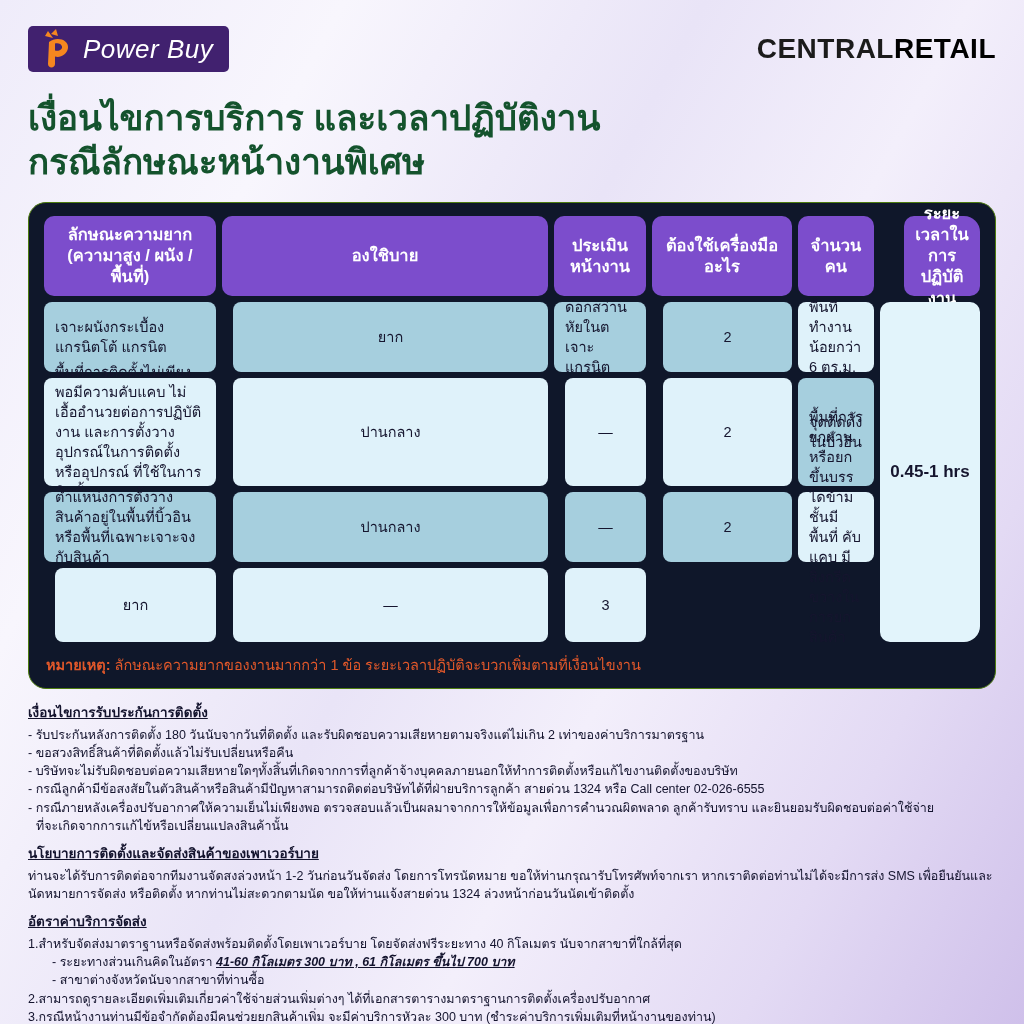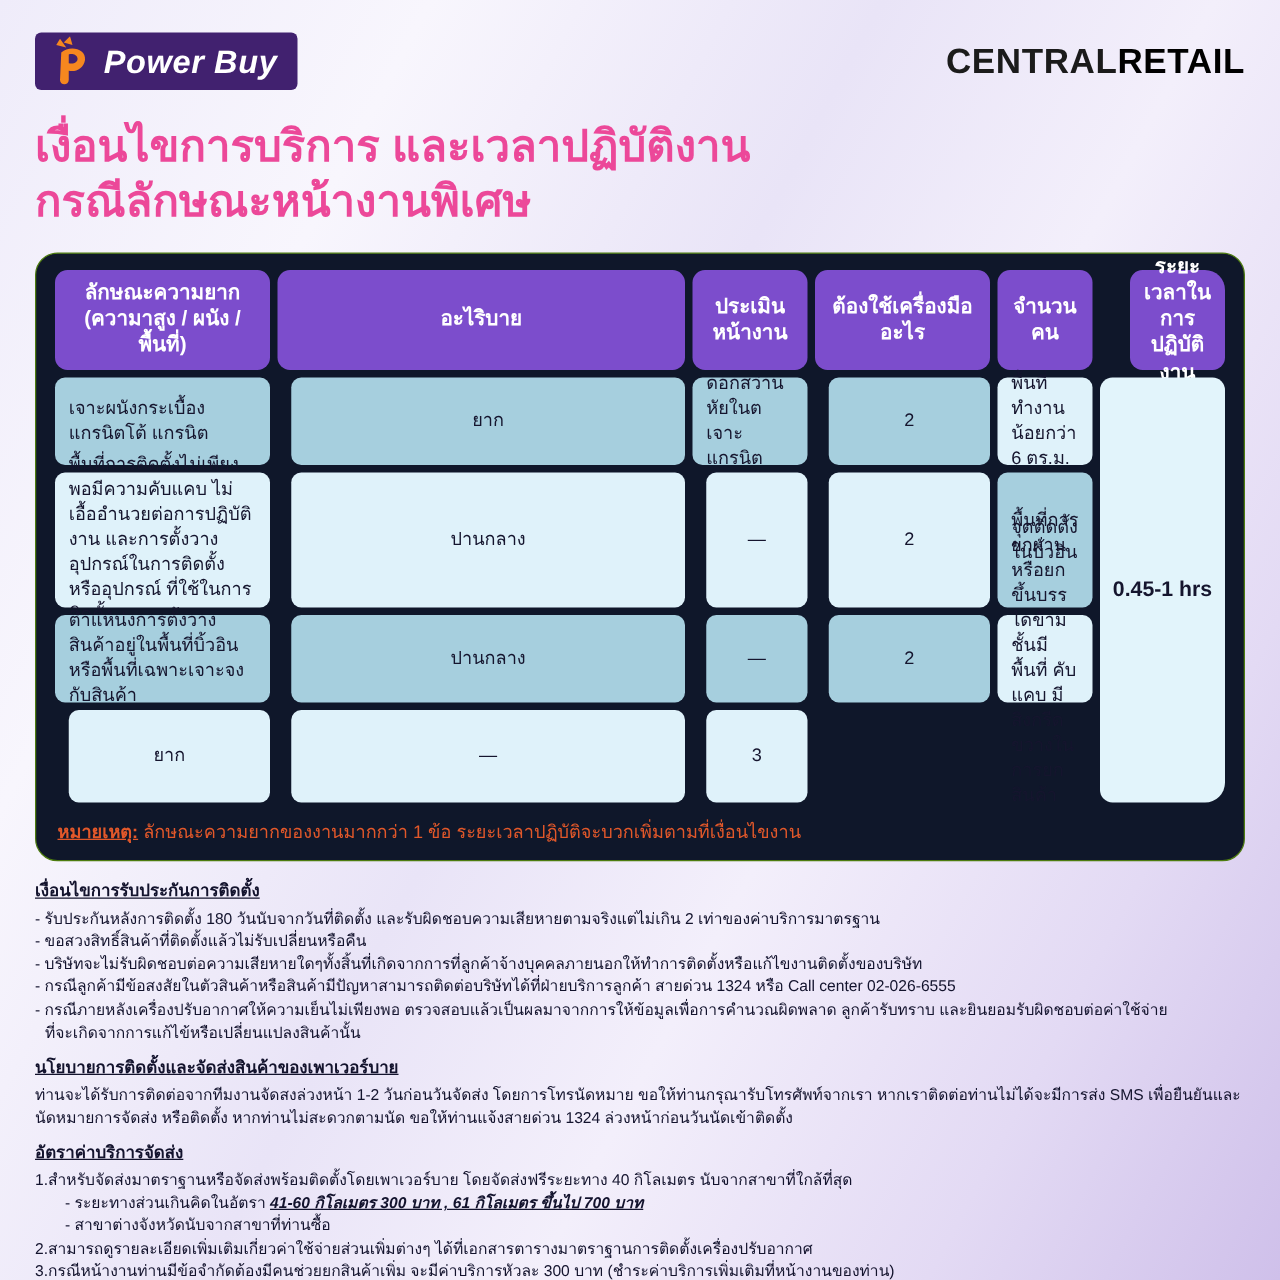--- a/index.html
+++ b/index.html
@@ -7,38 +7,38 @@
   body {
     width:1024px; height:1024px; overflow:hidden;
     font-family:"Liberation Sans","DejaVu Sans",sans-serif;
     color:#15152e;
     background:linear-gradient(118deg,#efecfa 0%,#f8f6fd 22%,#e9e4f7 45%,#f3effb 62%,#e3daf4 82%,#cfc0ea 100%);
   }
   .page { padding:26px 28px 0; height:100%; }
 
   .topbar { display:flex; justify-content:space-between; align-items:center; }
   .logo { background:#41216F; border-radius:5px; height:46px; display:flex; align-items:center; gap:9px; padding:0 16px 0 12px; }
-  .logo-text { color:#ffffff; font-weight:700; font-style:italic; font-size:26px; letter-spacing:.5px; }
+  .logo-text { color:#ffffff; font-weight:400; font-style:italic; font-size:26px; letter-spacing:.5px; }
   .corp { font-size:28px; font-weight:700; letter-spacing:.5px; }
   .corp-black { color:#1b1b1b; }
   .corp-red { color:#000000;text-align:right; }
 
-  .title { margin:24px 0 0; font-size:35px; font-weight:800; color:#ec4899; line-height:1.27; }
+  .title { margin:24px 0 0; font-size:35px; font-weight:800; color:#14532d; line-height:1.27; }
 
   .card { margin-top:17px; background:#0f172a; border:1px solid #4d7c0f; border-radius:18px; padding:13px 15px 8px; }
   .grid { display:grid; grid-template-columns:172px 326px 92px 140px 76px 100px; grid-template-rows:80px 70px 108px 70px 74px; gap:6px; }
   .hcell { background:#7C4DCC; color:#fff; border-radius:10px; display:flex; align-items:center; justify-content:center; text-align:center; font-weight:700; font-size:16.5px; line-height:1.28; padding:4px 8px; }
   .hcell.tr { border-top-right-radius:16px;margin-left:24px; }
   .cell { border-radius:8px; font-size:14.5px; line-height:1.38; padding:8px 11px; display:flex; align-items:center; }
   .cell.teal { background:#A6CFDE; }
   .cell.light { background:#DFF2FA; }
   .cell.center { justify-content:center; text-align:center;margin-left:11px; }
   .duration { grid-column:6; grid-row:2 / span 4; background:#E2F4FB; border-radius:10px; border-bottom-right-radius:16px; display:flex; align-items:center; justify-content:center; font-size:17px; font-weight:600; }
   .note { margin:11px 2px 4px; font-size:14.5px; color:#E2582A; }
-  .note-label { font-weight:700; text-decoration:underline; }
+  .note-label { font-weight:700; }
 
   .sections { margin-top:14px; font-size:12.5px; line-height:1.46; color:#13132d; }
   .sec-header { font-weight:700; font-size:13.5px; text-decoration:underline; margin:9px 0 3px; }
   .line { margin:0; }
   .cont { padding-left:8px; }
   .sub { padding-left:24px; }
   .em { font-weight:700; font-style:italic; text-decoration:underline; }
 </style>
 </head>
 <body>
@@ -60,21 +60,21 @@
   </div>
 
   <h1 class="title">
     <div>เงื่อนไขการบริการ และเวลาปฏิบัติงาน</div>
     <div>กรณีลักษณะหน้างานพิเศษ</div>
   </h1>
 
   <section class="card">
     <div class="grid">
       <div class="hcell">ลักษณะความยาก (ความาสูง / ผนัง / พื้นที่)</div>
-      <div class="hcell">อะไริบาย</div>
+      <div class="hcell">องใชิบาย</div>
       <div class="hcell">ประเมิน​หน้างาน</div>
       <div class="hcell">ต้องใช้​เครื่องมือ​อะไร</div>
       <div class="hcell">จำนวน​คน</div>
       <div class="hcell tr">ระยะเวลา​ในการ​ปฏิบัติงาน</div>
 
       <div class="cell teal">เจาะผนัง​กระเบื้อง แกรนิตโต้ แกรนิต</div>
       <div class="cell teal center">ยาก</div>
       <div class="cell teal">ดอกสว่าน​หัยในต เจาะแกรนิต</div>
       <div class="cell teal center">2</div>
 

